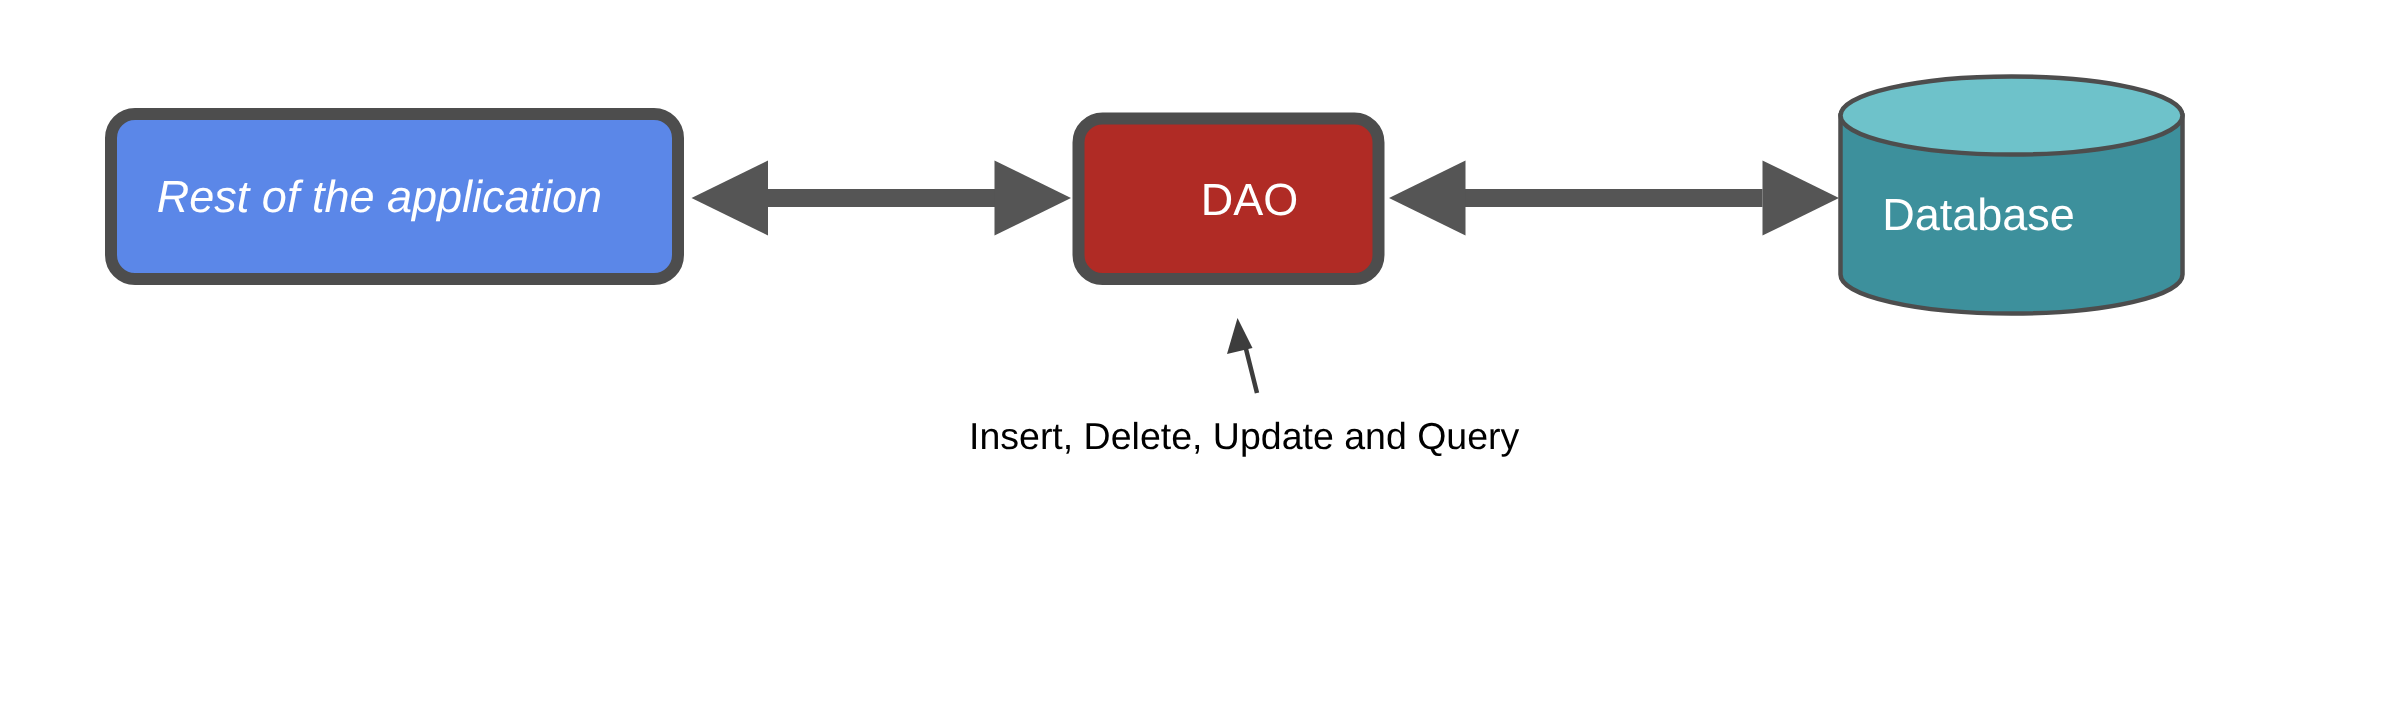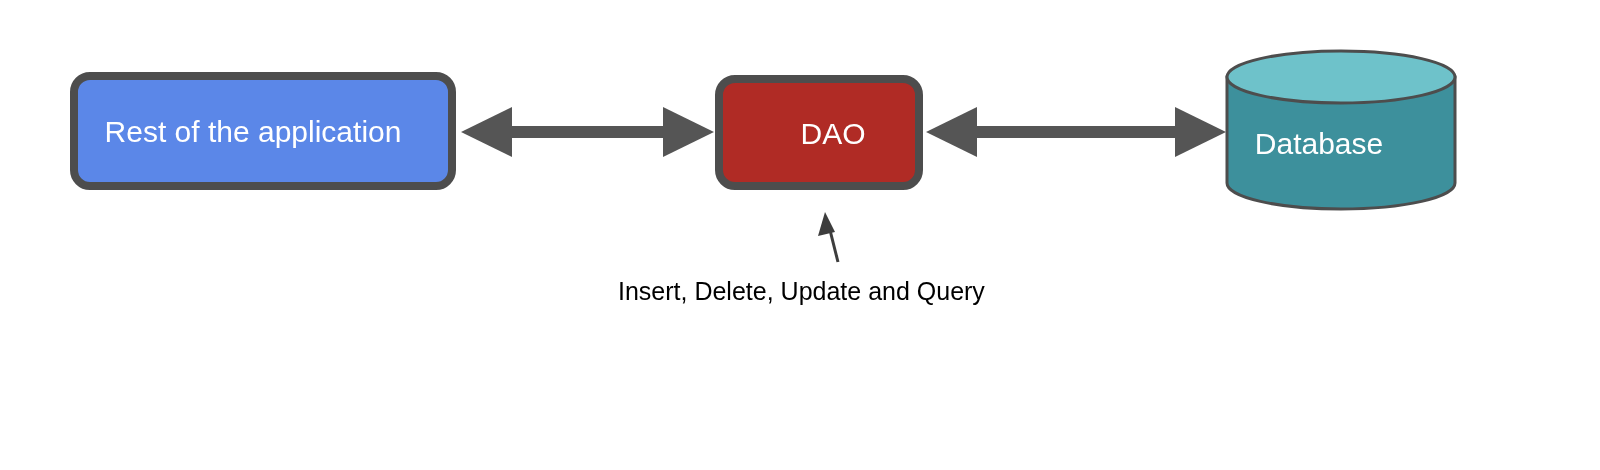--- a/index.html
+++ b/index.html
@@ -30,20 +30,21 @@
     font-size: 30px;
     font-family: "Liberation Sans", sans-serif;
     white-space: nowrap;
     text-align: center;
     pointer-events: none;
   }
   #label-rest {
     left: 70px;
     top: 115px;
     width: 366px;
+    font-style: italic;
   }
   #label-dao {
     left: 715px;
     top: 117px;
     width: 236px;
   }
   #label-database {
     left: 1225px;
     top: 127px;
     width: 188px;
@@ -54,20 +55,21 @@
     top: 268px;
     width: 420px;
     color: #000000;
     font-size: 25px;
     line-height: 46px;
     font-family: "Liberation Sans", sans-serif;
   }
   .annotation-line {
     display: block;
     white-space: nowrap;
+    margin-left: 28px;
   }
 </style>
 </head>
 <body>
 
 <div id="canvas">
 
   <svg class="diagram-svg" width="1600" height="470" viewBox="0 0 1600 470">
 
     <g>

